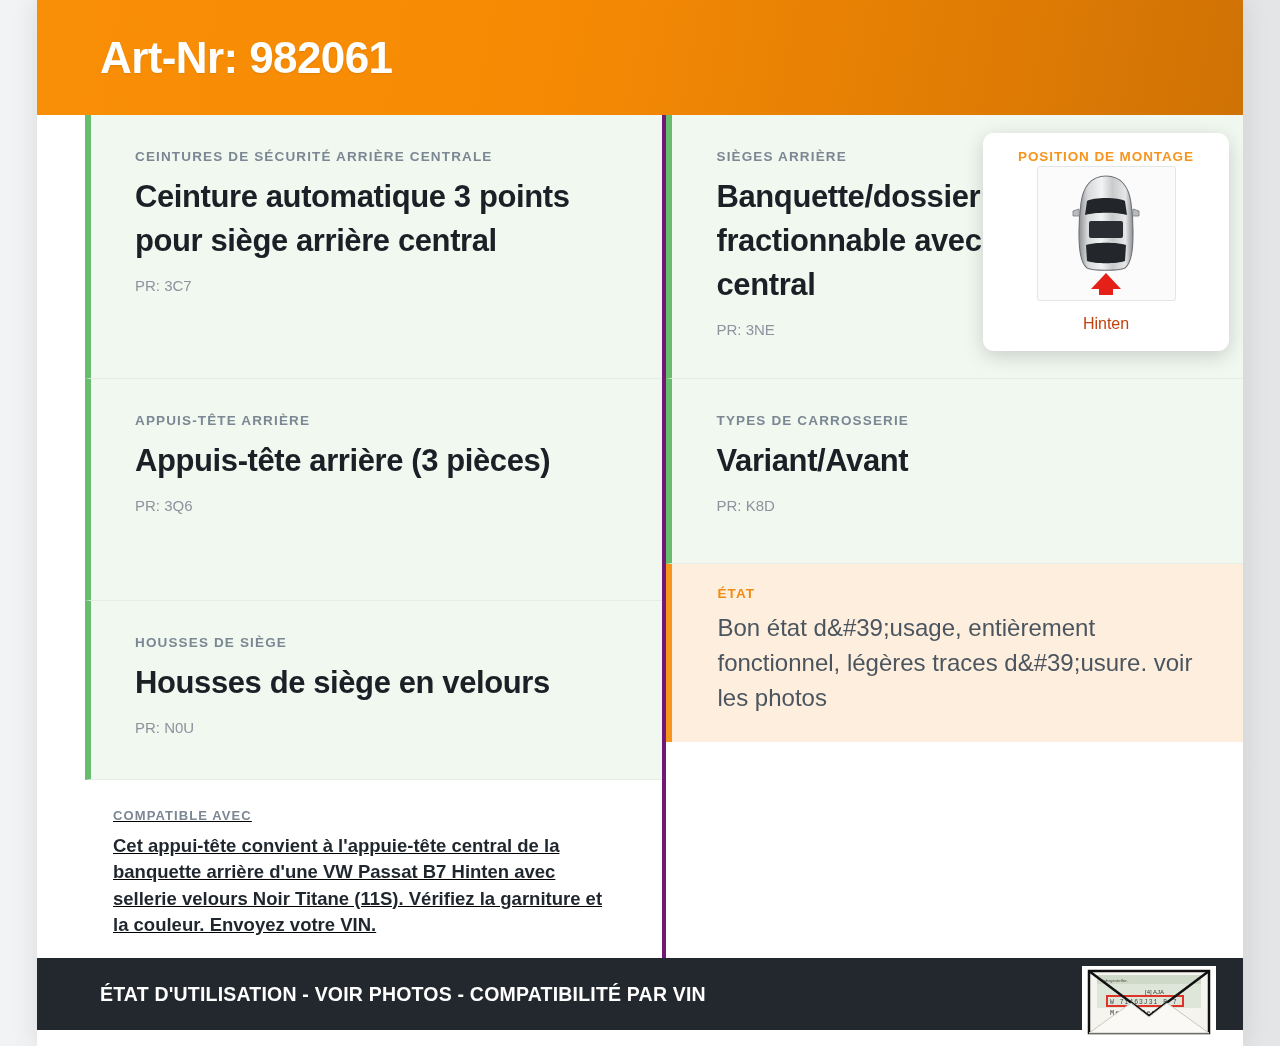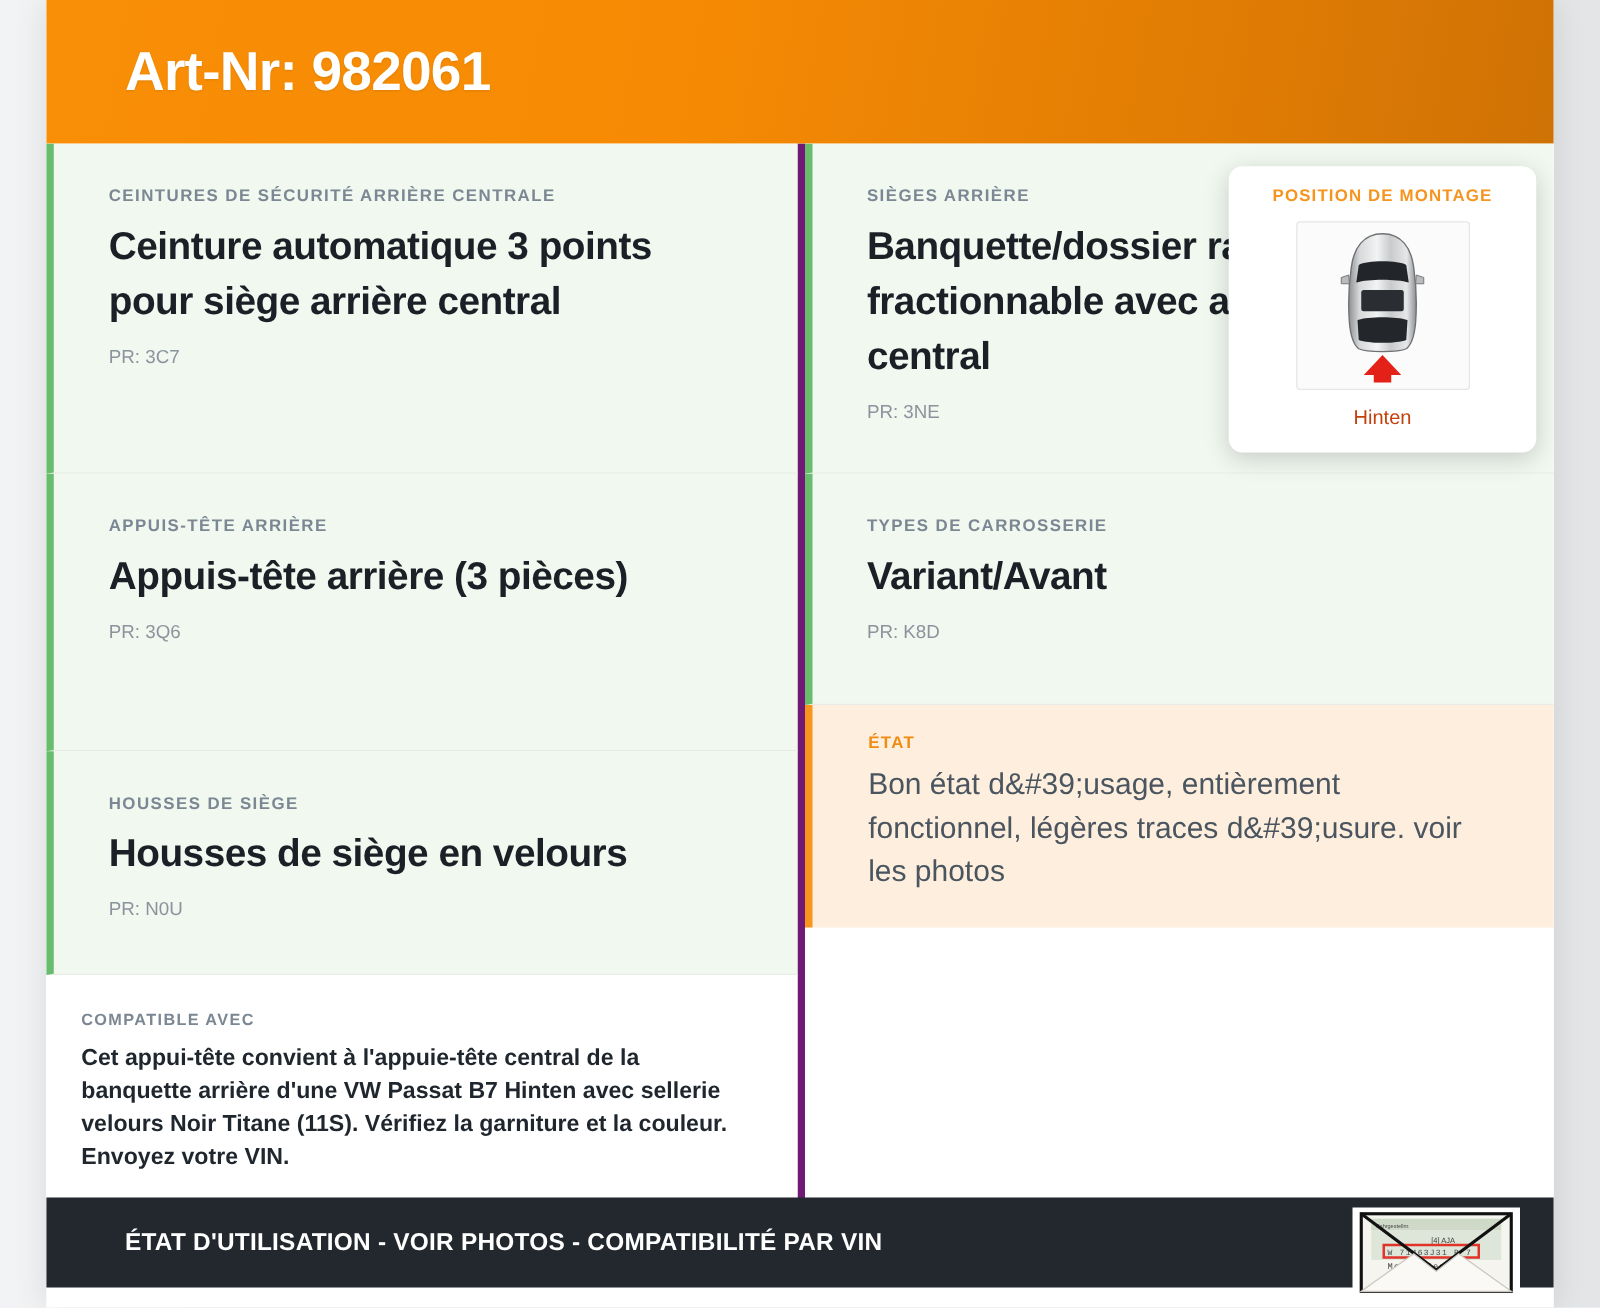--- a/index.html
+++ b/index.html
@@ -56,21 +56,22 @@
     display: flex;
     align-items: flex-start;
     height: 843px;
     background: #ffffff;
   }
   .col {
     position: relative;
   }
   .col-left {
     width: 603px;
-    border-right: 6px solid #701a75;
+    border-right: 4px solid #701a75;
+    padding-left: 48px;
   }
   .col-right {
     width: 602px;
   }
 
   .spec-card {
     position: relative;
     background: #f1f8f0;
     border-left: 6px solid #67bd6d;
     border-bottom: 1px solid #e7edE6;
@@ -117,20 +118,21 @@
     line-height: 1.45;
     margin: 0;
     font-weight: 500;
   }
 
   
   .compat {
     background: #ffffff;
     padding: 28px 46px 30px 28px;
     box-sizing: border-box;
+    text-decoration: underline;
   }
   .compat-label {
     font-size: 13px;
     font-weight: bold;
     letter-spacing: 1.1px;
     color: #7b8793;
     text-transform: uppercase;
     margin: 0 0 10px 0;
   }
   .compat-text {
@@ -154,21 +156,21 @@
     box-sizing: border-box;
     text-align: center;
     z-index: 5;
   }
   .position-title {
     font-size: 13.5px;
     font-weight: bold;
     color: #f7941e;
     letter-spacing: 0.9px;
     text-transform: uppercase;
-    margin: 0 0 13px 0;
+    margin: 0 0 2px 0;
   }
   .position-figure {
     width: 137px;
     height: 133px;
     margin: 0 auto;
     border: 1px solid #e3e5e7;
     border-radius: 3px;
     background: #fbfbfb;
     display: flex;
     align-items: center;

